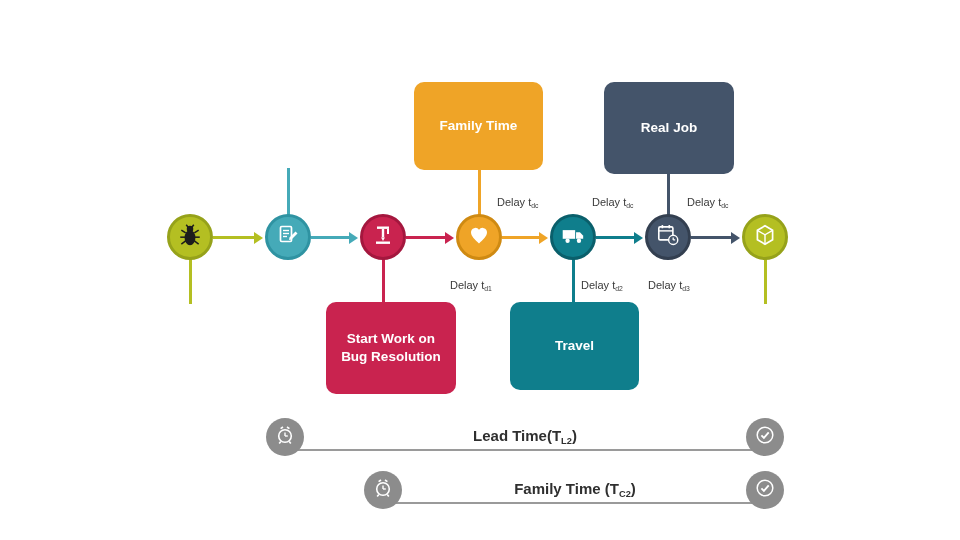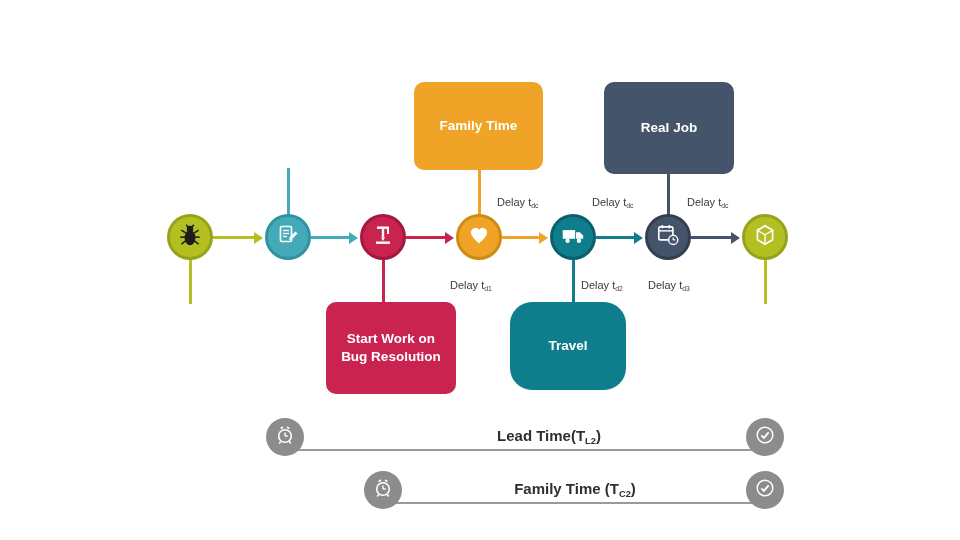--- a/index.html
+++ b/index.html
@@ -58,21 +58,21 @@
   <div class="box c-orange" style="left:414px;top:82px;width:129px;height:88px;">
     <span>Family Time</span>
   </div>
   <div class="box c-slate" style="left:604px;top:82px;width:130px;height:92px;">
     <span>Real Job</span>
   </div>
 
   <div class="box c-crimson" style="left:318px;top:302px;width:130px;height:92px;margin-left:8px;">
     <span>Start Work on Bug Resolution</span>
   </div>
-  <div class="box c-dteal" style="left:510px;top:302px;width:116px;height:88px;border-radius:22px;">
+  <div class="box c-dteal" style="left:510px;top:302px;width:129px;height:88px;">
     <span>Travel</span>
   </div>
 
   <div class="node c-olive" style="left:167px;top:214px;">
     <span>
       <svg width="26" height="26" viewBox="0 0 24 24">
         <g stroke="#1c1c1c" stroke-width="1.4" fill="none">
           <line x1="8" y1="10" x2="4" y2="7.5"></line>
             <line x1="8" y1="14" x2="3" y2="14"></line>
             <line x1="8" y1="17.5" x2="4" y2="20.5"></line>
@@ -190,21 +190,21 @@
     </span>
   </div>
   <div class="gicon" style="left:746px;top:418px;">
     <span>
       <svg width="24" height="24" viewBox="0 0 24 24">
         <circle cx="12" cy="12" r="7.8" fill="none" stroke="#fff" stroke-width="1.5"></circle>
         <polyline points="8.4,12.3 10.9,14.9 15.7,9.4" fill="none" stroke="#fff" stroke-width="1.8"></polyline>
       </svg>
     </span>
   </div>
-  <div class="tlabel" style="left:305px;top:427px;width:440px;padding-left:24px;">
+  <div class="tlabel" style="left:305px;top:427px;width:440px;">
     <span>Lead Time(T</span><span class="sub">L2</span><span>)</span>
   </div>
 
   <div class="tline" style="left:383px;top:502px;width:382px;"></div>
   <div class="gicon" style="left:364px;top:471px;">
     <span>
       <svg width="24" height="24" viewBox="0 0 24 24">
         <circle cx="12" cy="13" r="6.3" fill="none" stroke="#fff" stroke-width="1.6"></circle>
         <line x1="12" y1="13" x2="12" y2="9.6" stroke="#fff" stroke-width="1.4"></line>
         <line x1="12" y1="13" x2="14.8" y2="13" stroke="#fff" stroke-width="1.4"></line>

